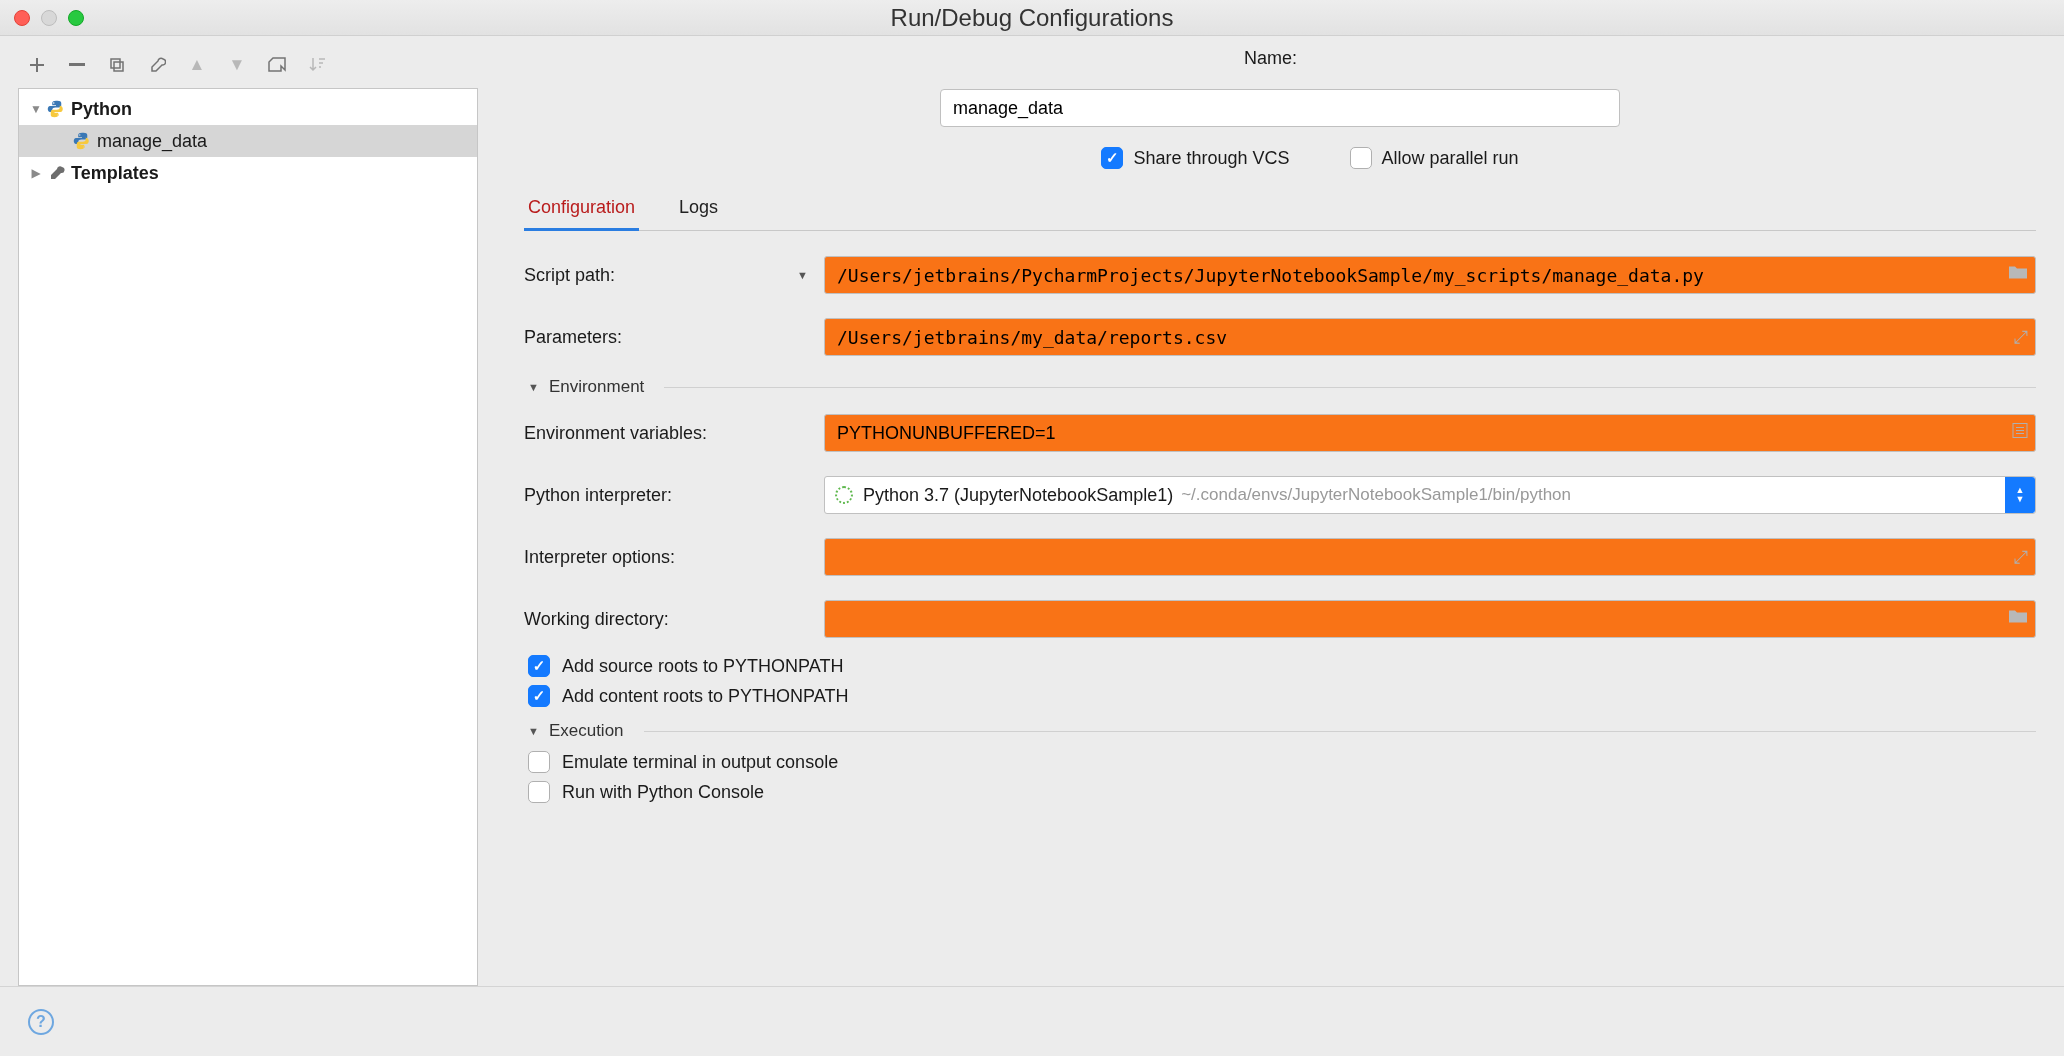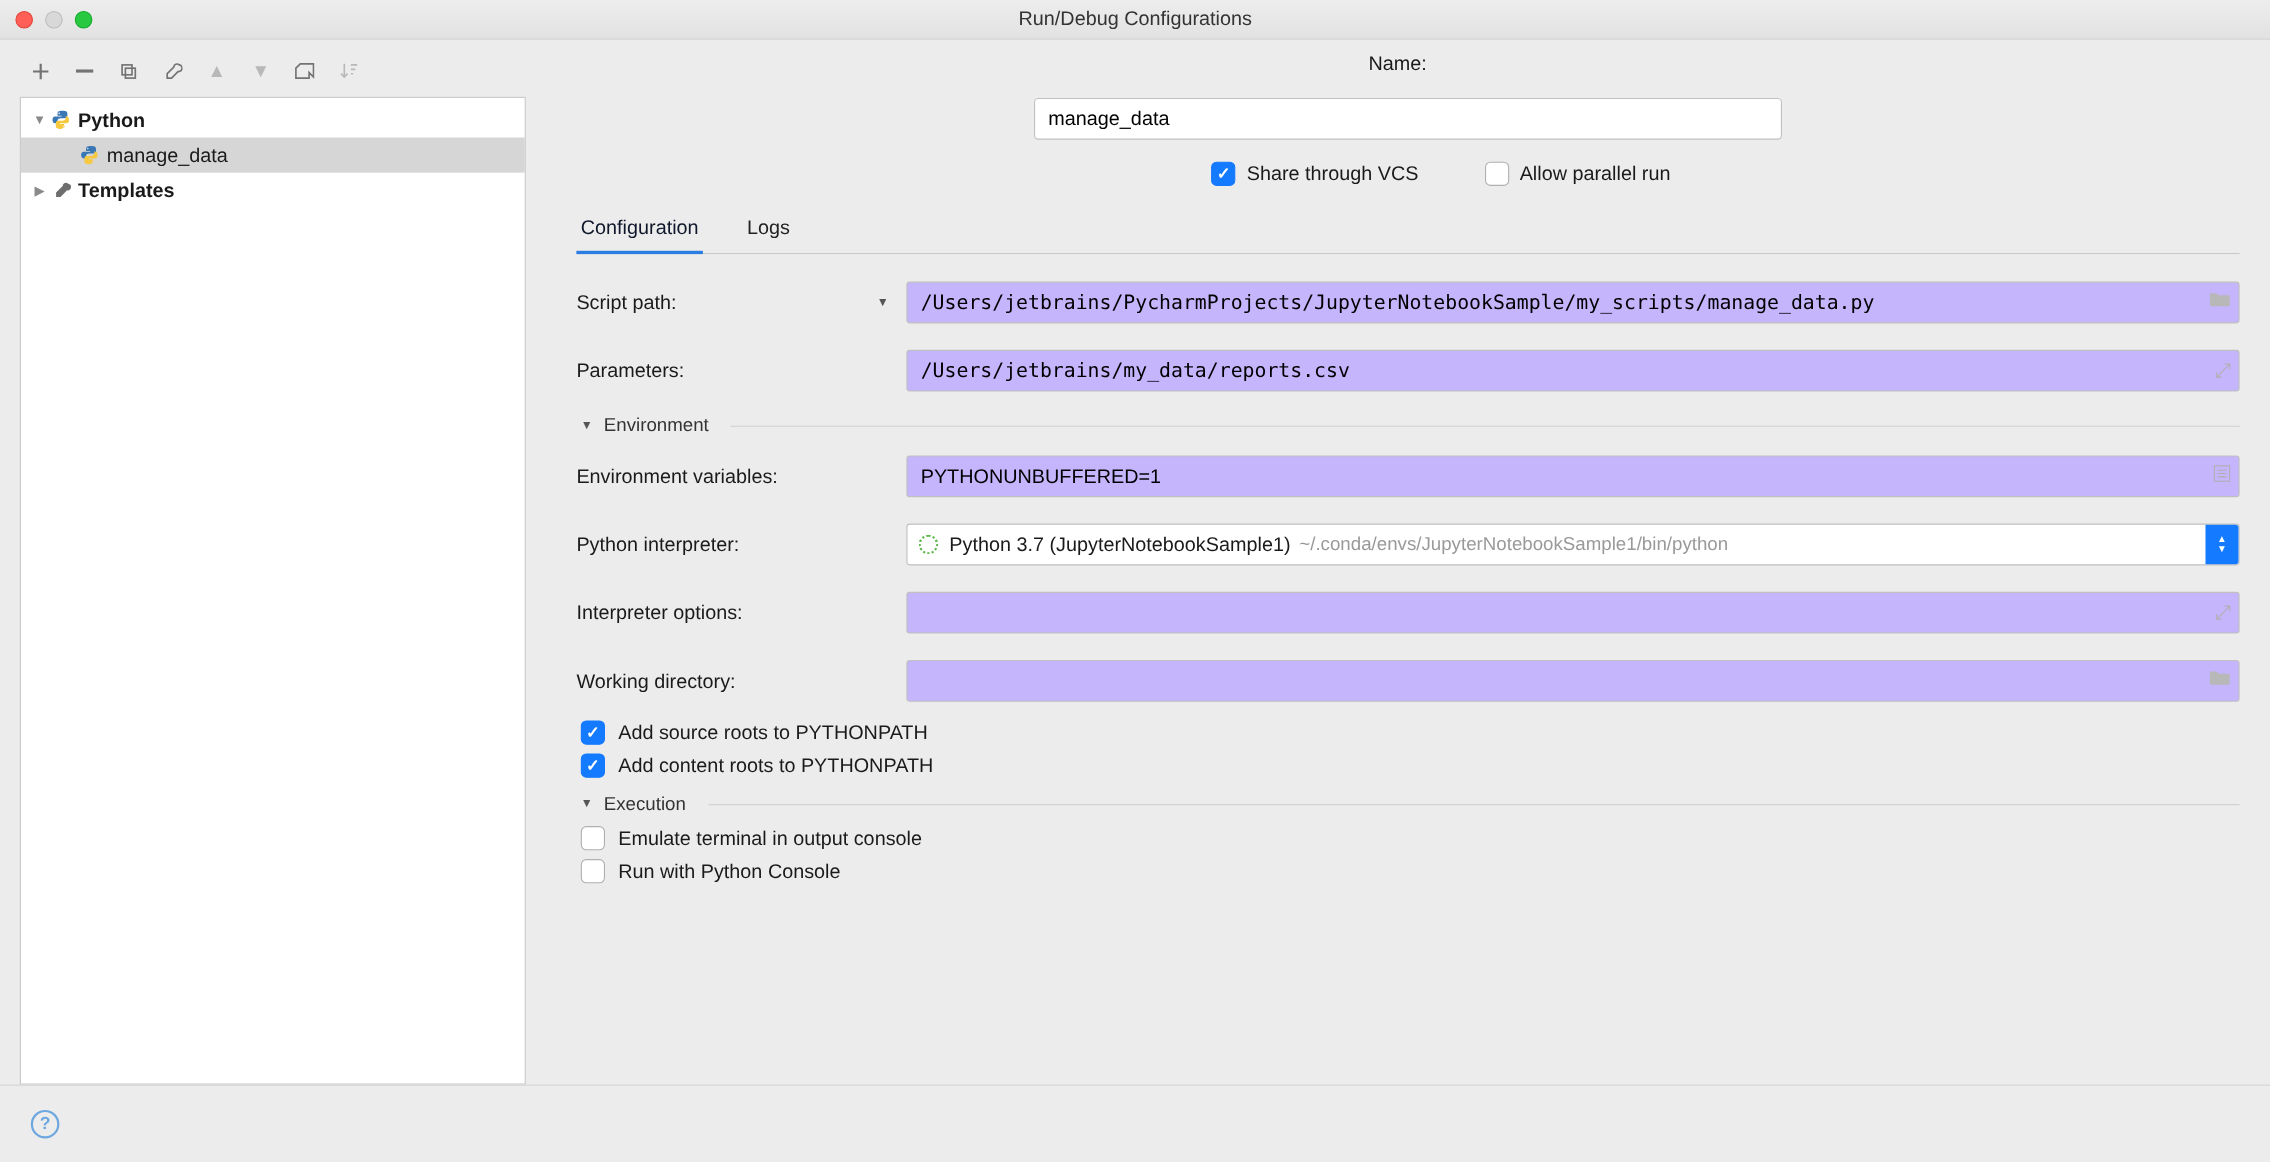--- a/index.html
+++ b/index.html
@@ -22,21 +22,21 @@
 }
 .traffic-lights { display: flex; gap: 11px; margin-left: 14px; }
 .traffic-light { width: 16px; height: 16px; border-radius: 50%; }
 .tl-red { background: #ff5f57; border: 1px solid #e24238; }
 .tl-yellow { background: #d8d8d8; border: 1px solid #bdbdbd; }
 .tl-green { background: #28c940; border: 1px solid #14a829; }
 .titlebar-title {
   position: absolute;
   left: 50%;
   transform: translateX(-50%);
-  font-size: 18px;
+  font-size: 24px;
   color: #333;
 }
 .content {
   display: flex;
   height: calc(100% - 36px);
   flex-direction: column;
 }
 .main-row { display: flex; flex: 1; }
 .sidebar {
   width: 496px;
@@ -99,32 +99,32 @@
   background: #fff;
   display: inline-flex;
   align-items: center;
   justify-content: center;
 }
 .chk.checked { background: #147aff; border-color: #147aff; }
 .chk.checked::after { content: "✓"; color: #fff; font-size: 15px; font-weight: 700; }
 
 .tabs { display: flex; gap: 36px; border-bottom: 1px solid #c8c8c8; }
 .tab { padding: 10px 4px 12px 4px; font-size: 18px; cursor: pointer; color: #222; }
-.tab.active { color: #0f172a; border-bottom: 3px solid #2a7de1; margin-bottom: -1px; padding-bottom: 10px; }
+.tab.active { color: #b91c1c; border-bottom: 3px solid #2a7de1; margin-bottom: -1px; padding-bottom: 10px; }
 
 .panel { padding-top: 18px; }
 .field-row { display: flex; align-items: center; height: 52px; margin-bottom: 10px; }
 .field-label { width: 300px; font-size: 18px; display: flex; align-items: center; gap: 6px; }
 .field-label .drop-caret { font-size: 11px; color: #555; margin-left: auto; margin-right: 16px; }
 .field-input {
   flex: 1;
   height: 38px;
   border: 1px solid #c0c0c0;
   border-radius: 3px;
-  background: #c4b5fd;
+  background: #f97316;
   padding: 0 40px 0 12px;
   font-size: 18px;
   font-family: "Menlo", "Consolas", monospace;
   position: relative;
 }
 .field-input.sys { font-family: inherit; }
 .input-wrap { flex: 1; position: relative; display: flex; }
 .trailing-icon {
   position: absolute;
   right: 8px;

